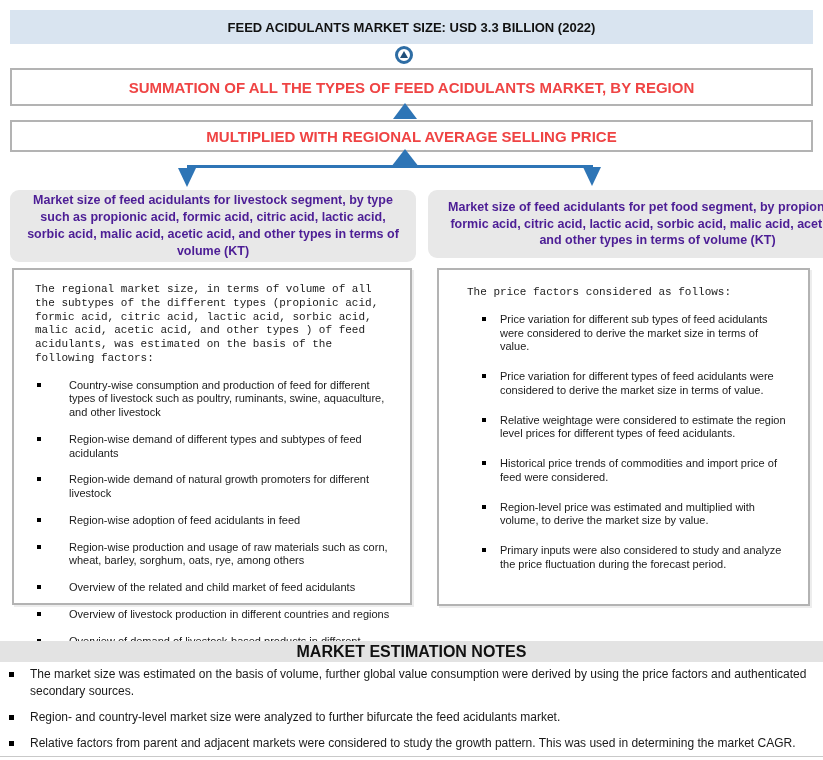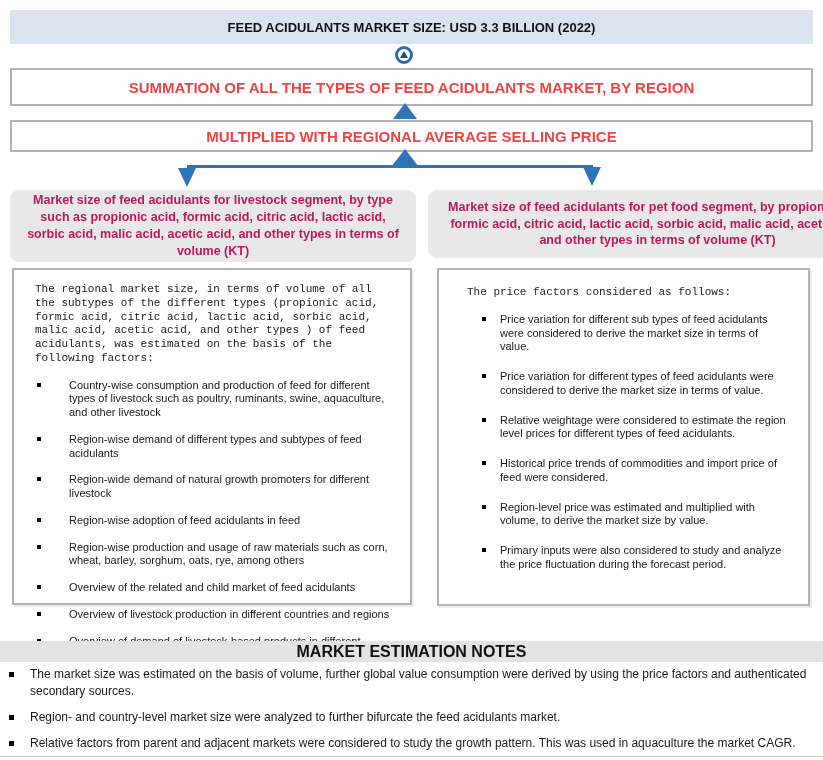--- a/index.html
+++ b/index.html
@@ -49,21 +49,21 @@
     border-left:9px solid transparent; border-right:9px solid transparent;
     border-top:19px solid var(--arrow-blue,#2e75b6);
   }
   .ad-l { left:178px; top:168px; }
   .ad-r { left:583px; top:167px; }
   
   .seg-header {
     position:absolute; background:var(--gray-box,#e8e8e8); border-radius:9px;
     box-sizing:border-box; padding:8px 16px;
     display:flex; align-items:center; justify-content:center;
-    text-align:center; font-weight:bold; font-size:12.5px; line-height:1.35; color:#be185d;
+    text-align:center; font-weight:bold; font-size:12.5px; line-height:1.35; color:#4c1d95;
   }
   .seg-left  { left:10px;  top:190px; width:406px; height:72px; }
   .seg-right { left:428px; top:190px; width:459px; height:68px; }
   
   .detail-box {
     position:absolute; box-sizing:border-box; background:#fff;
     border:2px solid var(--box-border,#b3b3b3);
     box-shadow:2px 2px 0 rgba(0,0,0,0.07);
     font-size:11px; line-height:1.25; color:#1a1a1a;
   }
@@ -142,18 +142,18 @@
       <li><span class="sq"></span><span>Region-level price was estimated and multiplied with volume, to derive the market size by value.</span></li>
       <li><span class="sq"></span><span>Primary inputs were also considered to study and analyze the price fluctuation during the forecast period.</span></li>
     </ul>
   </div>
 
   <div class="notes-bar">MARKET ESTIMATION NOTES</div>
 
   <ul class="notes-list">
     <li><span class="sq"></span><span>The market size was estimated on the basis of volume, further global value consumption were derived by using the price factors and authenticated secondary sources.</span></li>
     <li><span class="sq"></span><span>Region- and country-level market size were analyzed to further bifurcate the feed acidulants market.</span></li>
-    <li><span class="sq"></span><span>Relative factors from parent and adjacent markets were considered to study the growth pattern. This was used in aquaculture the market CAGR.</span></li>
+    <li><span class="sq"></span><span>Relative factors from parent and adjacent markets were considered to study the growth pattern. This was used in determining the market CAGR.</span></li>
   </ul>
 
   <div class="bottom-line"></div>
 
 </div>
 
 </body></html>

